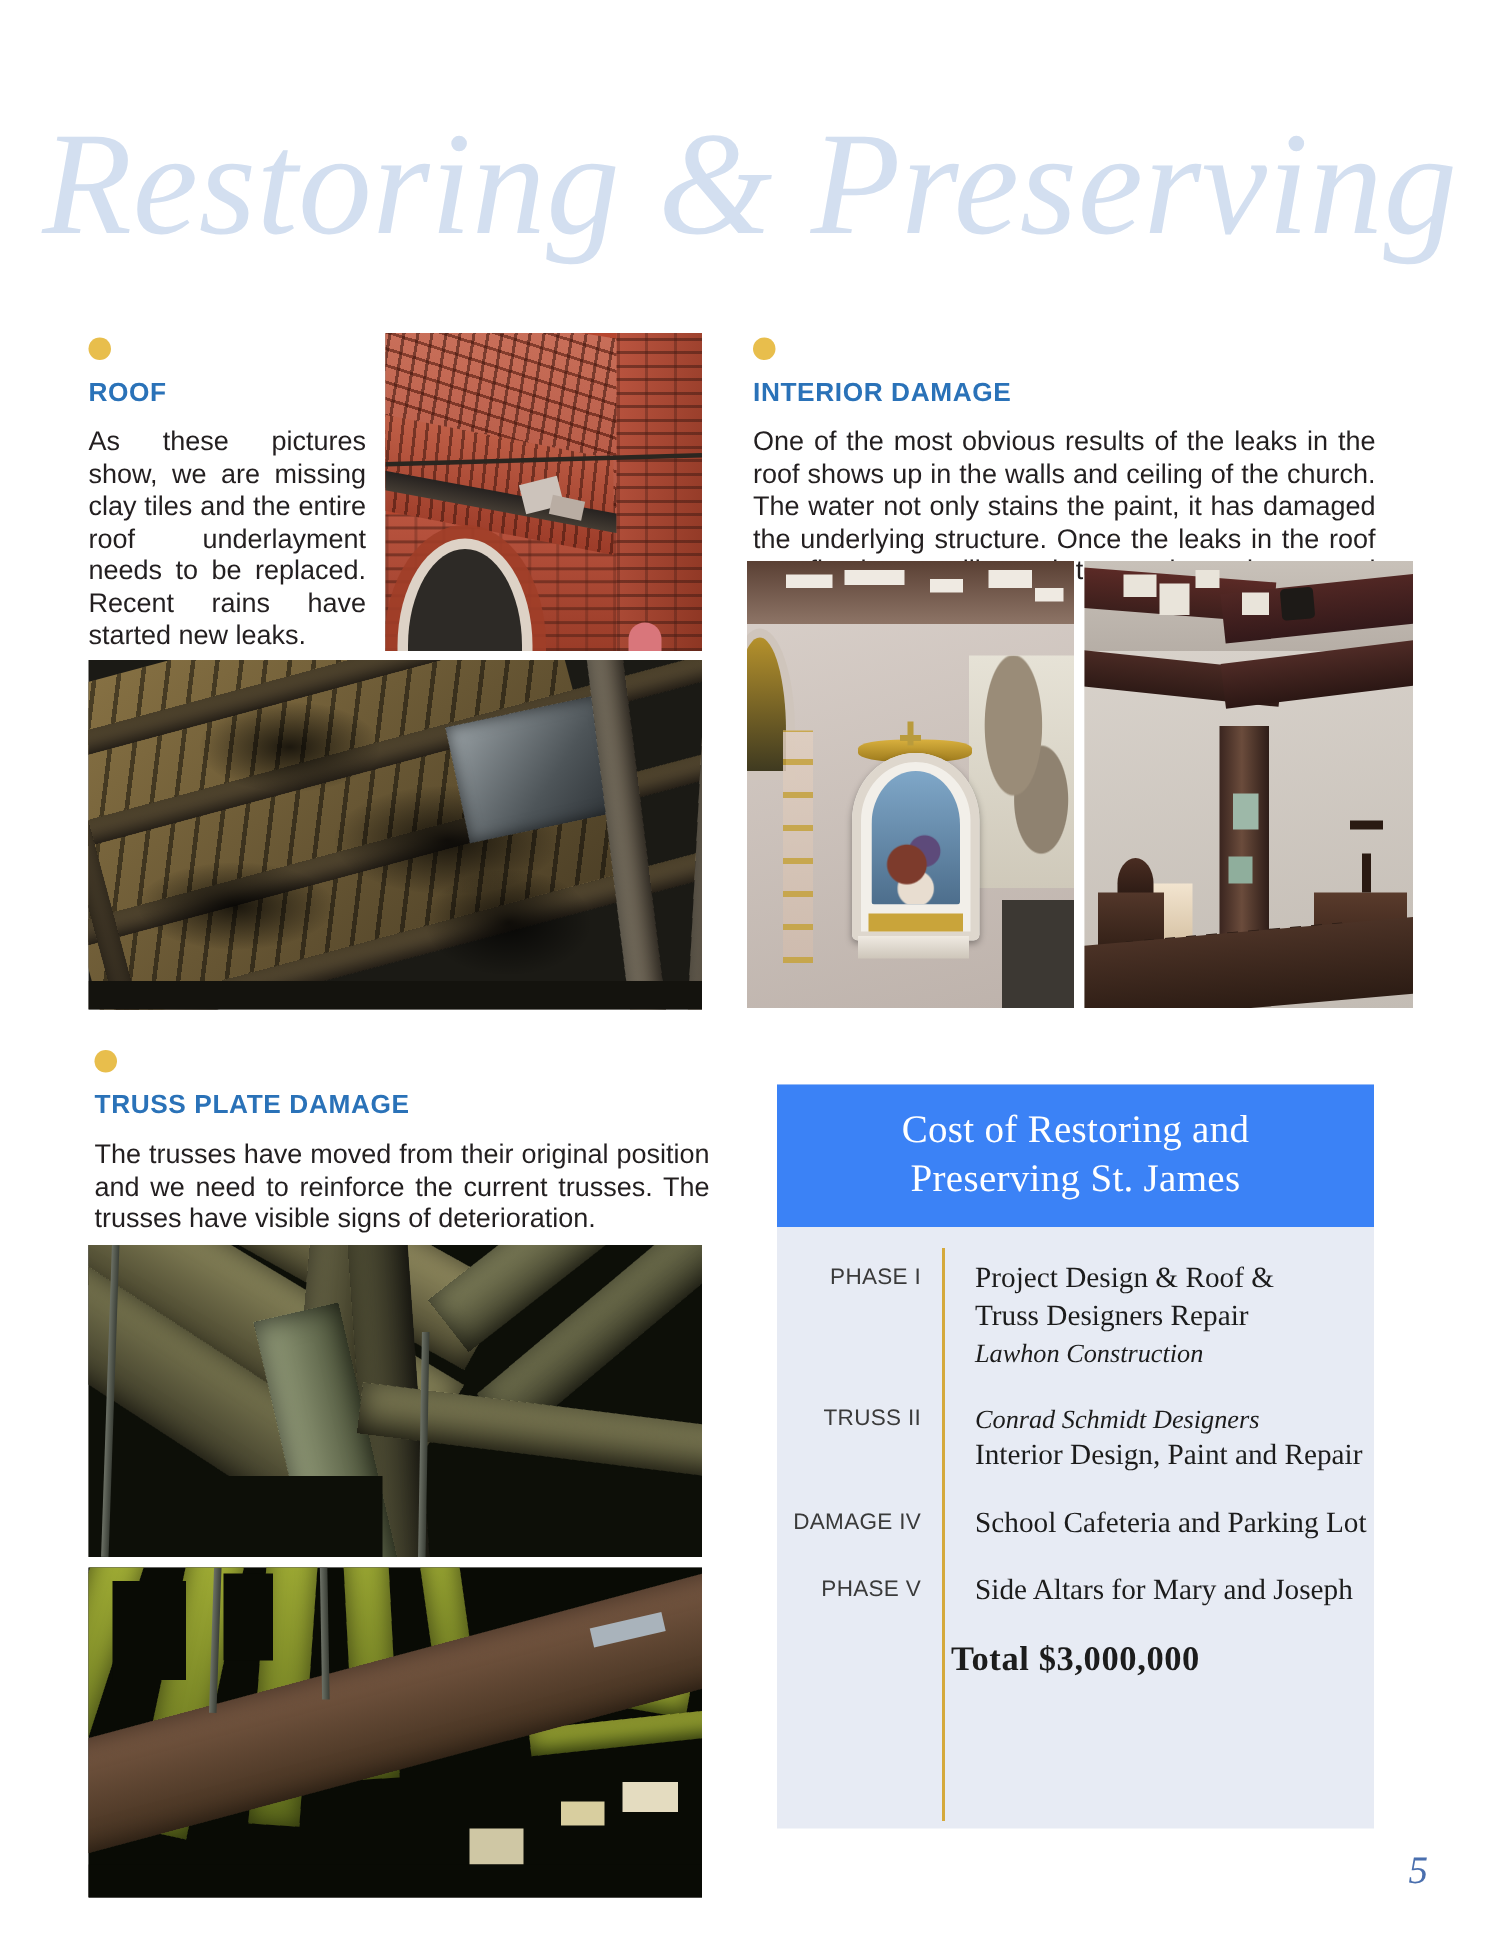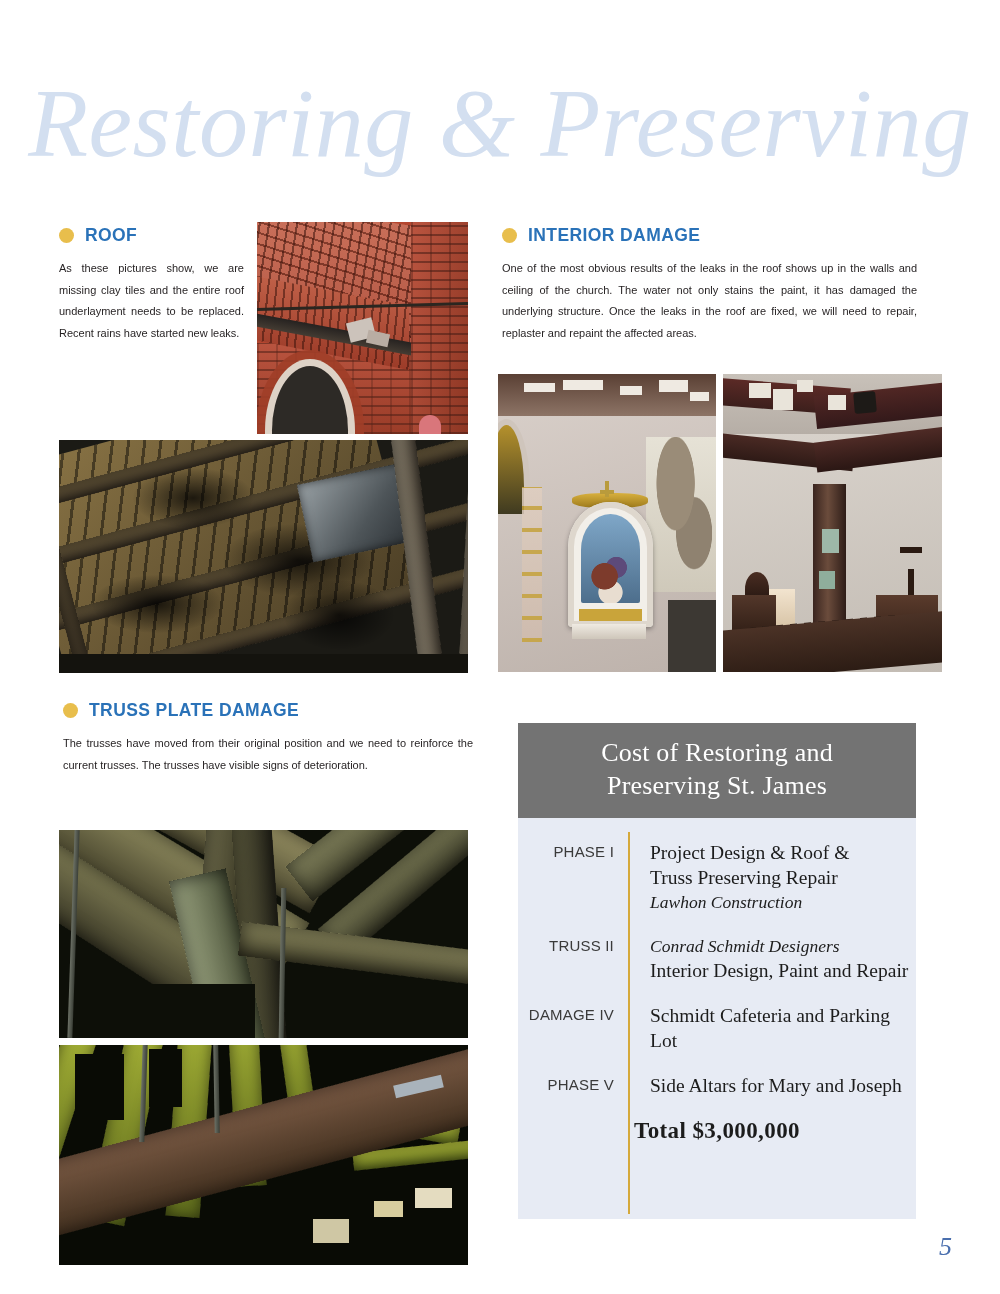--- a/index.html
+++ b/index.html
@@ -33,42 +33,43 @@
     letter-spacing: 0.5px;
     color: #d3dff0;
     text-align: center;
     white-space: nowrap;
     -webkit-font-smoothing: antialiased;
   }
 
   
   .sec-head {
     display: flex;
-    align-items: center;
+    align-items: flex-start;
     gap: 11px;
+    flex-direction: column;
   }
   .bullet-dot {
     width: 15px;
     height: 15px;
     border-radius: 50%;
     background: #e8be4c;
     flex: 0 0 auto;
     display: block;
   }
   .sec-title {
     font-family: "Liberation Sans", sans-serif;
     font-weight: bold;
     font-size: 17.5px;
     letter-spacing: 0.4px;
     color: #2a72b8;
   }
 
   .body-copy {
     font-family: "Liberation Sans", sans-serif;
-    font-size: 11px;
+    font-size: 18px;
     line-height: 21.5px;
     color: #231f20;
     text-align: justify;
   }
 
   
   #roof-block   { position: absolute; left: 59px;  top: 225px; width: 185px; }
   #roof-block .body-copy { margin-top: 12px; }
 
   #interior-block { position: absolute; left: 502px; top: 225px; width: 415px; }
@@ -256,21 +257,21 @@
   
   #cost-table {
     position: absolute;
     left: 518px;
     top: 723px;
     width: 398px;
     height: 496px;
     background: #e7ebf4;
   }
   .cost-header {
-    background: #737373;
+    background: #3b82f6;
     padding: 13px 10px 16px;
     text-align: center;
   }
   .cost-header-line {
     font-family: "Liberation Serif", serif;
     font-size: 26px;
     line-height: 33px;
     color: #ffffff;
     letter-spacing: 0.2px;
   }
@@ -489,38 +490,38 @@
     <div class="cost-header-line">Preserving St. James</div>
   </div>
 
   <div class="cost-rows">
     <div class="cost-divider"></div>
 
     <div class="cost-row">
       <div class="cost-phase">PHASE I</div>
       <div class="cost-desc-wrap">
         <div class="cost-desc">Project Design &amp; Roof &amp;</div>
-        <div class="cost-desc">Truss  Preserving Repair</div>
+        <div class="cost-desc">Truss  Designers Repair</div>
         <div class="cost-desc cost-sub">Lawhon Construction</div>
       </div>
     </div>
 
     <div class="cost-row">
       <div class="cost-phase">TRUSS II</div>
       <div class="cost-desc-wrap">
         <div class="cost-desc cost-sub">Conrad Schmidt Designers</div>
         <div class="cost-desc">Interior Design, Paint and Repair</div>
       </div>
     </div>
 
 
     <div class="cost-row">
       <div class="cost-phase">DAMAGE IV</div>
       <div class="cost-desc-wrap">
-        <div class="cost-desc">Schmidt Cafeteria and Parking Lot</div>
+        <div class="cost-desc">School Cafeteria and Parking Lot</div>
       </div>
     </div>
 
     <div class="cost-row">
       <div class="cost-phase">PHASE V</div>
       <div class="cost-desc-wrap">
         <div class="cost-desc">Side Altars for Mary and Joseph</div>
       </div>
     </div>
 

